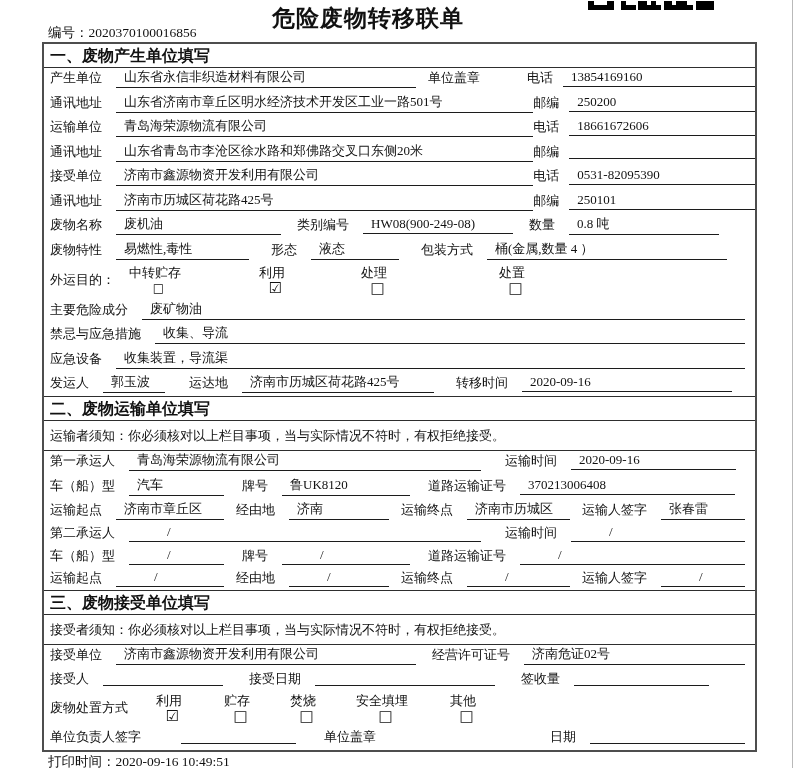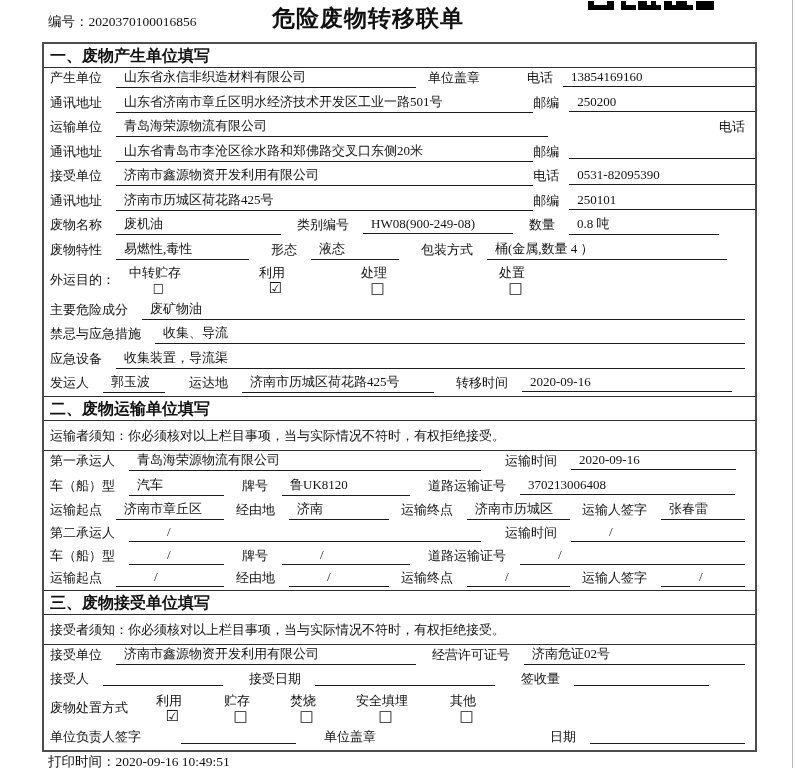--- a/index.html
+++ b/index.html
@@ -12,21 +12,21 @@
     color: #111;
     font-size: 13px;
     overflow: hidden;
   }
   #page-edge {
     position:absolute; top:0; right:3px; width:1px; height:768px;
     background:#b9b9b9;
   }
   
   #hdr { position:relative; height:42px; }
-  #serial { position:absolute; left:48px; top:13px; font-size:13.5px; white-space:nowrap; }
+  #serial { position:absolute; left:48px; top:24px; font-size:13.5px; white-space:nowrap; }
   #doc-title {
     position:absolute; left:0; right:60px; top:3px; text-align:center;
     font-size:23px; font-weight:bold; letter-spacing:1px;
     font-family:"Liberation Sans","DejaVu Sans",sans-serif;
   }
   #qr { position:absolute; left:588px; top:0; }
   
   #form-table {
     position:absolute; left:42px; top:42px; width:715px; height:710px;
     border:2px solid #4d4d4d;
@@ -116,20 +116,21 @@
       <span class="lbl">通讯地址</span>
       <span class="u" style="width:432px">山东省济南市章丘区明水经济技术开发区工业一路501号</span>
       <span class="rlbl">邮编</span>
       <span class="u rv">250200</span>
     </div>
 
     <div class="row pr0">
       <span class="lbl">运输单位</span>
       <span class="u" style="width:432px">青岛海荣源物流有限公司</span>
       <span class="rlbl">电话</span>
+      <span class="u rv">18661672606</span>
     </div>
 
     <div class="row pr0">
       <span class="lbl">通讯地址</span>
       <span class="u" style="width:432px">山东省青岛市李沧区徐水路和郑佛路交叉口东侧20米</span>
       <span class="rlbl">邮编</span>
       <span class="u rv"></span>
     </div>
 
     <div class="row pr0">

